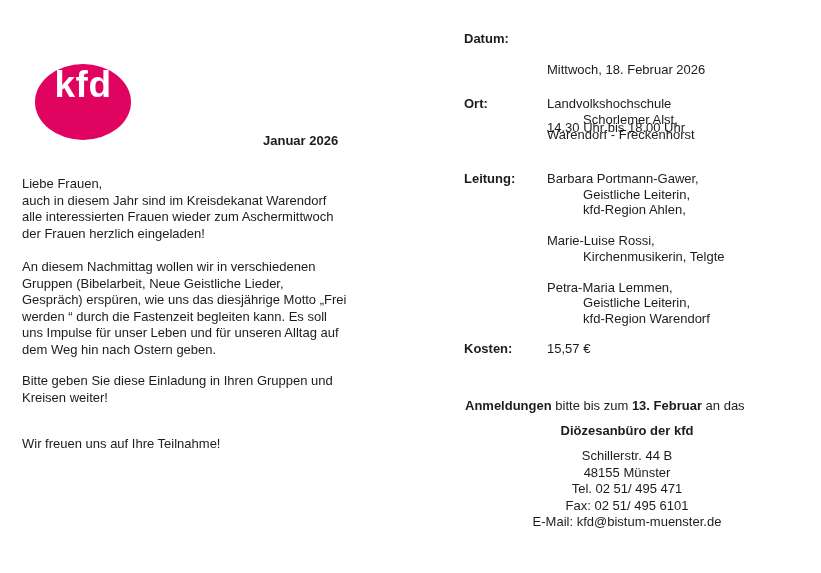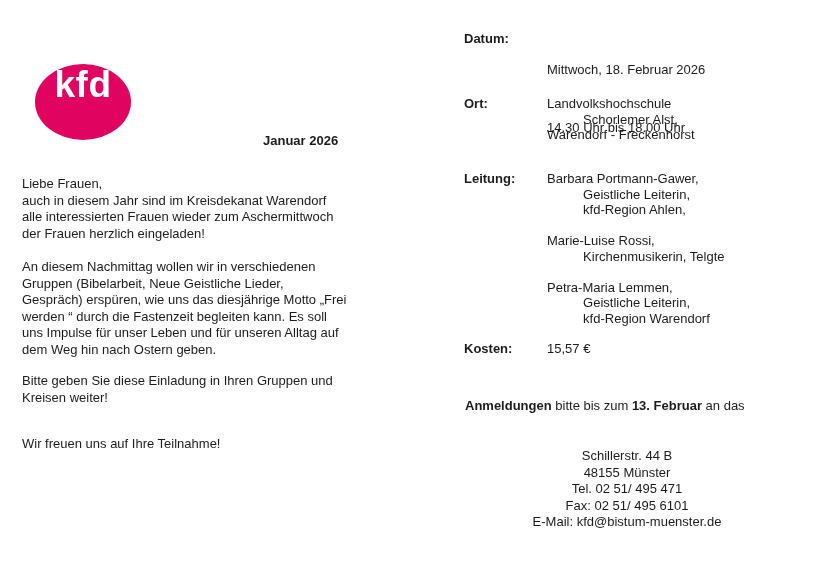--- a/index.html
+++ b/index.html
@@ -170,20 +170,21 @@
           kfd-Region Warendorf</div>
     </div>
 
     <div class="row row-kosten">
       <span class="label">Kosten:</span>
       <div class="value">15,57 €</div>
     </div>
 
     <div class="registration-line"><span class="b">Anmeldungen</span><span> bitte bis zum </span><span class="b">13. Februar</span><span> an das</span></div>
 
+    <div class="office-name">Diözesanbüro der kfd</div>
 
     <div class="address-block">Schillerstr. 44 B
 48155 Münster
 Tel. 02 51/ 495 471
 Fax: 02 51/ 495 6101
 E-Mail: kfd@bistum-muenster.de</div>
 
   </div>
 
 </div>

